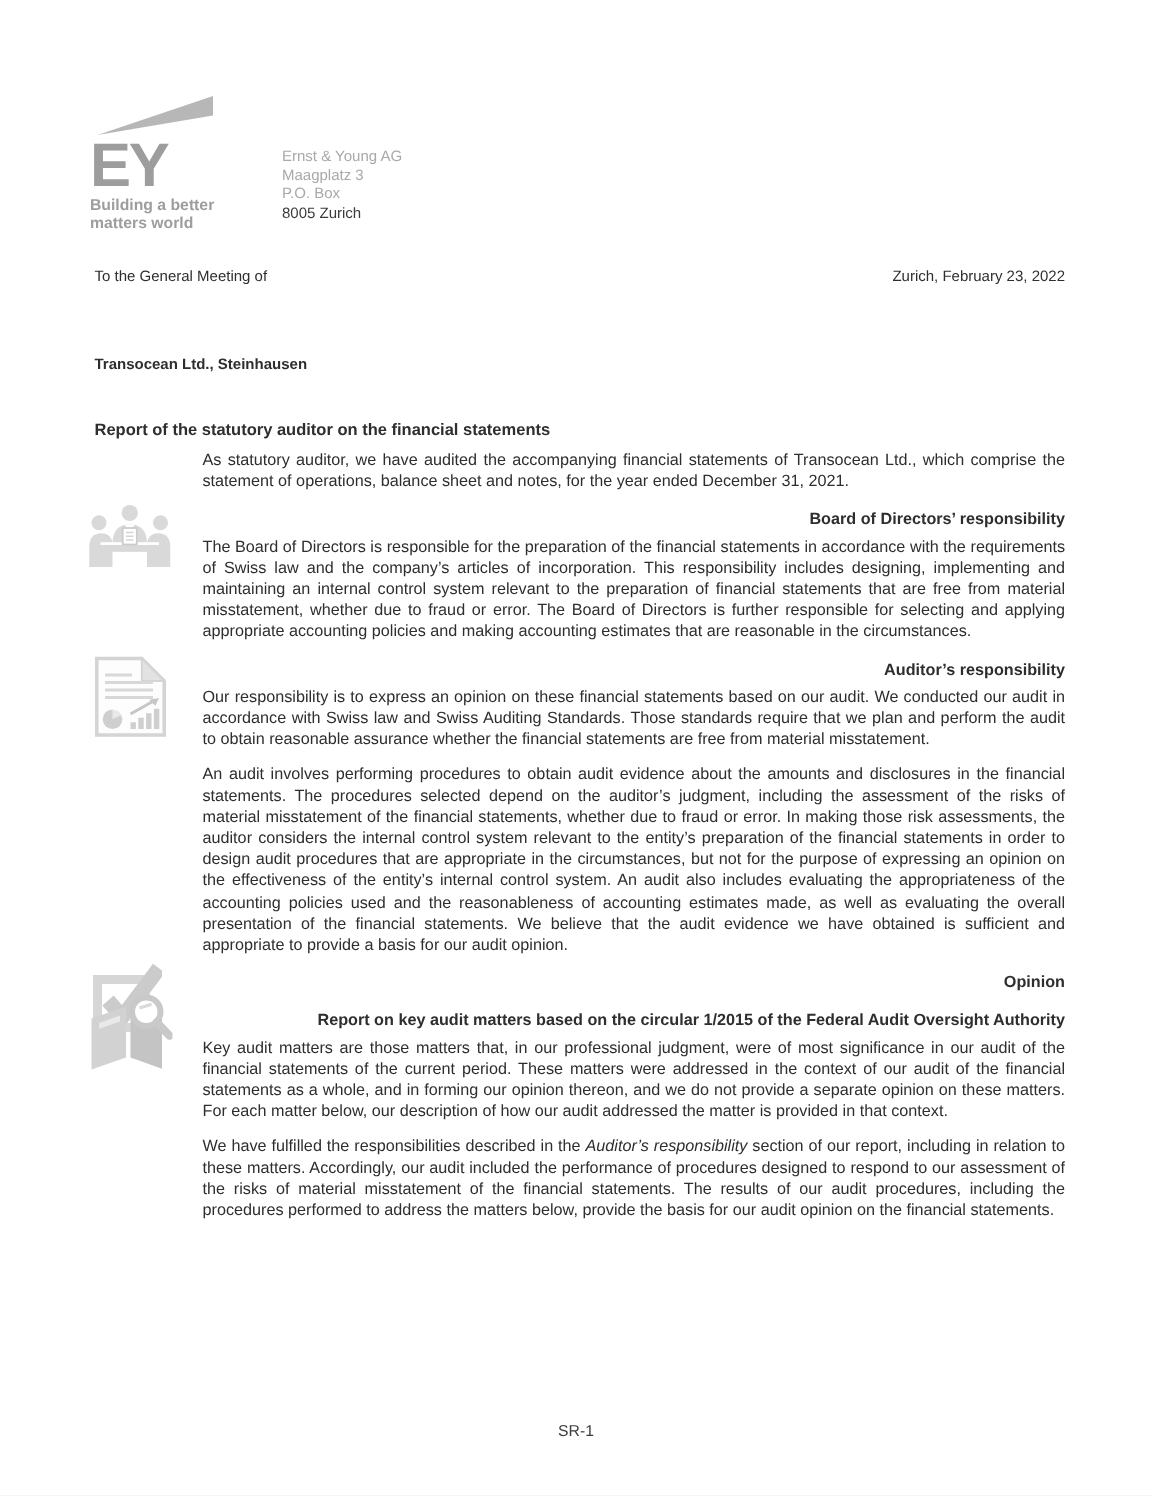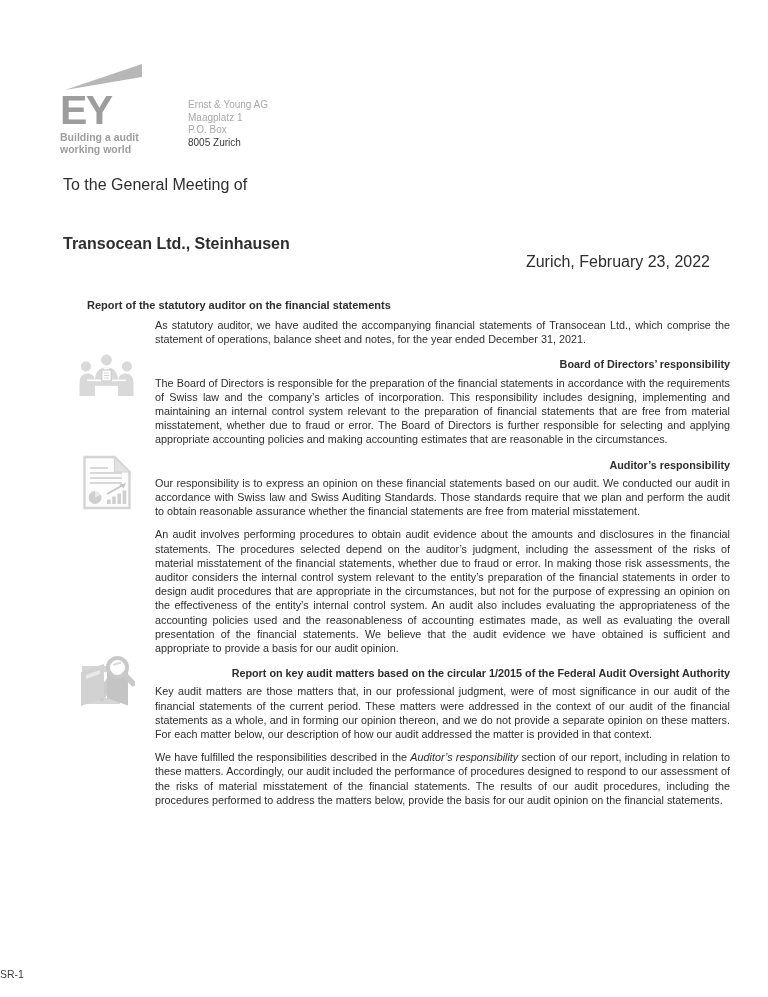--- a/index.html
+++ b/index.html
@@ -30,69 +30,69 @@
     font-size:10px; line-height:12.6px; color:#a9a9a9;
     white-space:nowrap;
   }
   .addr-1 { left:188px; }
   .addr-2 { left:308px; }
   .addr-dark { color:#3b3b3b; }
   .addr-site { color:#2e2e2e; font-weight:bold; }
 
   
   .content { position:absolute; left:63px; top:176px; width:647px; }
-  .addressee-row { display:flex; justify-content:space-between; font-size:16px; line-height:18px;flex-direction:column; }
+  .addressee-row { display:flex; justify-content:space-between; font-size:10px; line-height:18px; }
   .recipient-l2 { font-weight:bold;margin-top:41px; }
   .dateline { white-space:nowrap;text-align:right; }
 
-  .report-title { font-size:11px; font-weight:bold; margin-top:28px;margin-left:24px; }
+  .report-title { font-size:11px; font-weight:bold; margin-top:28px; }
 
   .body-block {
-    margin-left:92px; margin-top:7px; width:575px;
+    margin-left:72px; margin-top:7px; width:575px;
     font-size:10.8px; line-height:14.2px; text-align:justify;
   }
   .body-block p { margin:0 0 9px 0; }
   .sec { position:relative; }
   .sec h3 {
     font-size:10.8px; font-weight:bold; margin:11px 0 4px 0;
     white-space:nowrap; text-align:right;
   }
   .italic { font-style:italic; }
 
   .margin-icon { position:absolute; display:block; }
   .icon-board  { left:-77px; top:-4px;  }
   .icon-report { left:-73px; top:-3px;  }
   .icon-check  { left:-74px; top:-6px;  }
   .icon-book   { left:-77px; top:-12px; }
 
   
   .footer {
     position:absolute; left:0; right:0; top:948px;
-    font-size:10.5px; color:#3d3d3d;margin-top:20px;
+    text-align:center; font-size:10.5px; color:#3d3d3d;
   }
 </style>
 </head>
 <body>
 
 <div class="page">
 
   <div class="logo">
     <svg class="logo-beam" width="77" height="27" viewBox="0 0 77 27">
       <polygon points="0,26 77,0 77,13" fill="#b7b7b7"></polygon>
     </svg>
     <div class="logo-letters">EY</div>
     <div class="logo-tagline">
-      <div>Building a audit</div>
-      <div>working world</div>
+      <div>Building a better</div>
+      <div>matters world</div>
     </div>
   </div>
 
   <div class="addr-col addr-1">
     <div>Ernst &amp; Young AG</div>
-    <div>Maagplatz 1</div>
+    <div>Maagplatz 3</div>
     <div>P.O. Box</div>
     <div class="addr-dark">8005 Zurich</div>
   </div>
 
 
   <div class="content">
 
     <div class="addressee-row">
       <div>
         <div>To the General Meeting of</div>
@@ -147,20 +147,21 @@
         <h3>Auditor’s responsibility</h3>
         <p>Our responsibility is to express an opinion on these financial statements based on our audit.  We conducted our audit in accordance with Swiss law and Swiss Auditing Standards.  Those standards require that we plan and perform the audit to obtain reasonable assurance whether the financial statements are free from material misstatement.</p>
         <p>An audit involves performing procedures to obtain audit evidence about the amounts and disclosures in the financial statements.  The procedures selected depend on the auditor’s judgment, including the assessment of the risks of material misstatement of the financial statements, whether due to fraud or error. In making those risk assessments, the auditor considers the internal control system relevant to the entity’s preparation of the financial statements in order to design audit procedures that are appropriate in the circumstances, but not for the purpose of expressing an opinion on the effectiveness of the entity’s internal control system.  An audit also includes evaluating the appropriateness of the accounting policies used and the reasonableness of accounting estimates made, as well as evaluating the overall presentation of the financial statements.  We believe that the audit evidence we have obtained is sufficient and appropriate to provide a basis for our audit opinion.</p>
       </div>
 
       <div class="sec">
         <svg class="margin-icon icon-check" width="47" height="46" viewBox="0 0 47 46">
           <rect x="4" y="11" width="32" height="32" fill="none" stroke="#d6d6d6" stroke-width="6"></rect>
           <path d="M11 25 L20.5 36 L45 3.5" fill="none" stroke="#cbcbcb" stroke-width="10"></path>
         </svg>
+        <h3>Opinion</h3>
       </div>
 
       <div class="sec">
         <svg class="margin-icon icon-book" width="57" height="53" viewBox="0 0 57 53">
           <path d="M3 18 L26 10 L26 44 L3 52 z" fill="#d2d2d2"></path>
           <path d="M29 10 L50 17.5 L50 51.5 L29 44 z" fill="#c4c4c4"></path>
           <path d="M8 21 L22 16 L22 20 L8 25 z" fill="#ffffff" opacity="0.5"></path>
           <circle cx="39.5" cy="13.5" r="9.5" fill="#ffffff" stroke="#c9c9c9" stroke-width="4"></circle>
           <line x1="35" y1="11" x2="43" y2="8.5" stroke="#d9d9d9" stroke-width="2"></line>
           <line x1="46.5" y1="20.5" x2="55" y2="29.5" stroke="#c9c9c9" stroke-width="5.5" stroke-linecap="round"></line>

